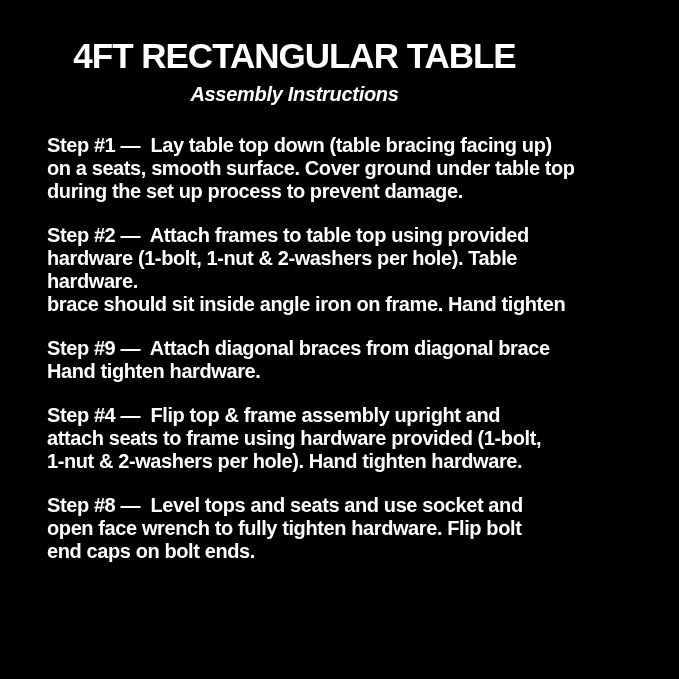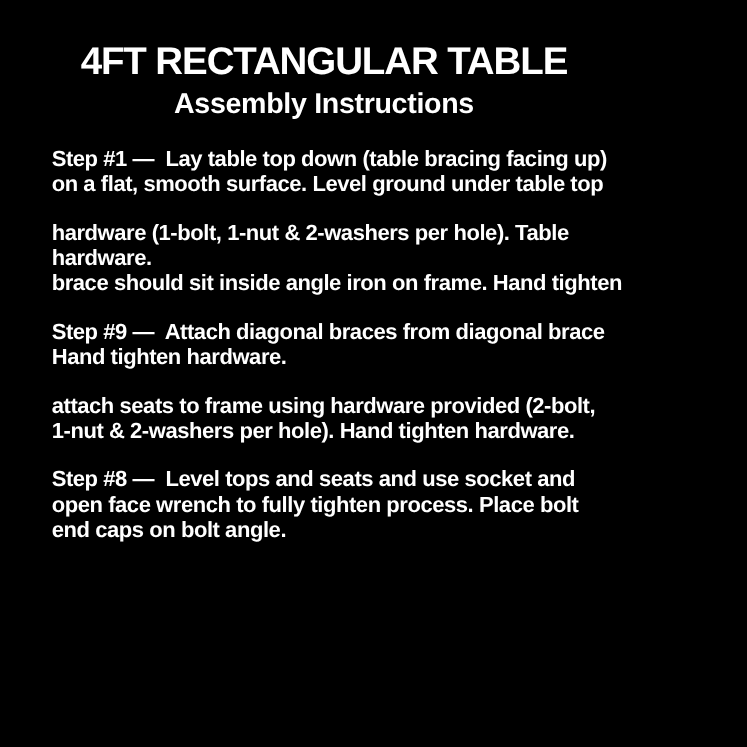--- a/index.html
+++ b/index.html
@@ -27,24 +27,25 @@
     margin: 0;
     text-align: center;
     font-size: 35px;
     line-height: 40px;
     letter-spacing: -1px;
     font-weight: 700;
   }
   .subtitle {
     margin: 2px 0 11px 0;
     text-align: center;
-    font-size: 26px;
+    font-size: 20px;
     line-height: 32px;
     letter-spacing: -0.3px;
     font-weight: 700;
+    font-style: italic;
   }
   .steps {
     margin-top: 24px;
     padding-left: 47px;
   }
   .step + .step {
     margin-top: 21px;
   }
   .step .line {
     font-size: 20px;
@@ -58,39 +59,42 @@
 
 <div class="page">
 
   <h1 class="title">4FT RECTANGULAR TABLE</h1>
   <h2 class="subtitle">Assembly Instructions</h2>
 
   <div class="steps">
 
     <div class="step">
       <div class="line">Step #1 —  Lay table top down (table bracing facing up)</div>
-      <div class="line">on a flat, smooth surface. Level ground under table top</div>
+      <div class="line">on a seats, smooth surface. Cover ground under table top</div>
+      <div class="line">during the set up process to prevent damage.</div>
     </div>
 
     <div class="step">
+      <div class="line">Step #2 —  Attach frames to table top using provided</div>
       <div class="line">hardware (1-bolt, 1-nut &amp; 2-washers per hole). Table</div>
       <div class="line">hardware.</div>
       <div class="line">brace should sit inside angle iron on frame. Hand tighten</div>
     </div>
 
     <div class="step">
       <div class="line">Step #9 —  Attach diagonal braces from diagonal brace</div>
       <div class="line">Hand tighten hardware.</div>
     </div>
 
     <div class="step">
-      <div class="line">attach seats to frame using hardware provided (2-bolt,</div>
+      <div class="line">Step #4 —  Flip top &amp; frame assembly upright and</div>
+      <div class="line">attach seats to frame using hardware provided (1-bolt,</div>
       <div class="line">1-nut &amp; 2-washers per hole). Hand tighten hardware.</div>
     </div>
 
     <div class="step">
       <div class="line">Step #8 —  Level tops and seats and use socket and</div>
-      <div class="line">open face wrench to fully tighten process. Place bolt</div>
-      <div class="line">end caps on bolt angle.</div>
+      <div class="line">open face wrench to fully tighten hardware. Flip bolt</div>
+      <div class="line">end caps on bolt ends.</div>
     </div>
 
   </div>
 </div>
 
 </body></html>

